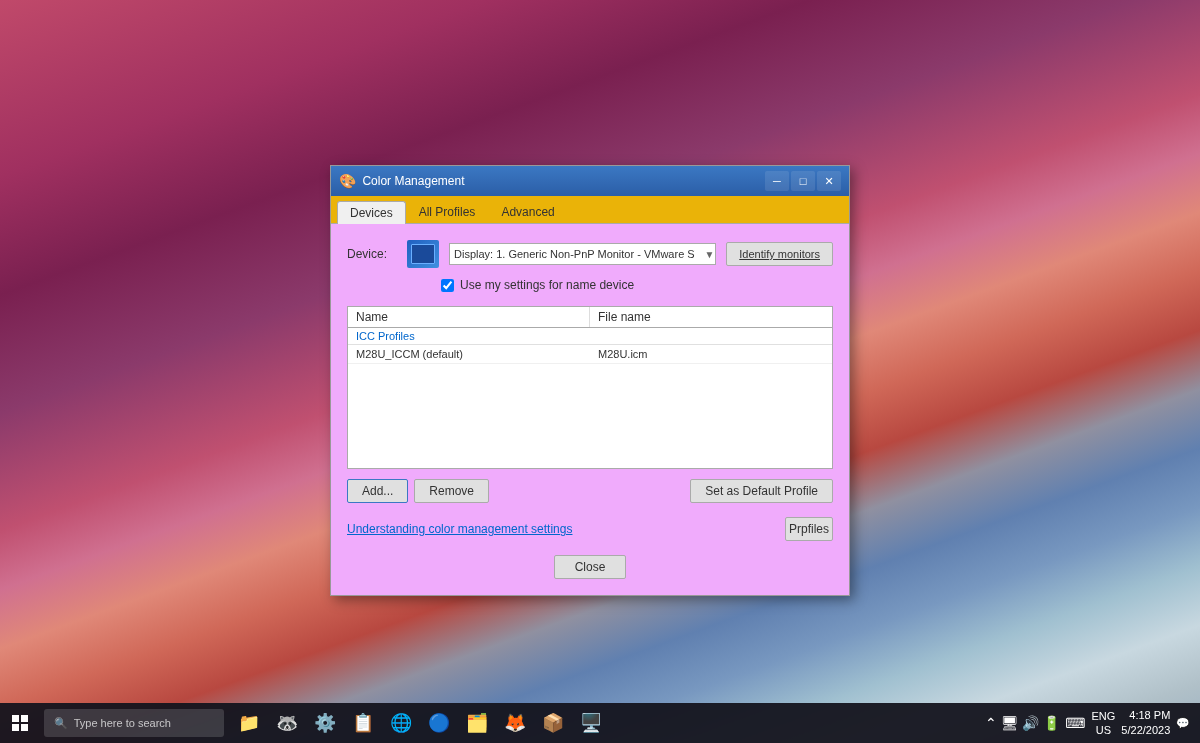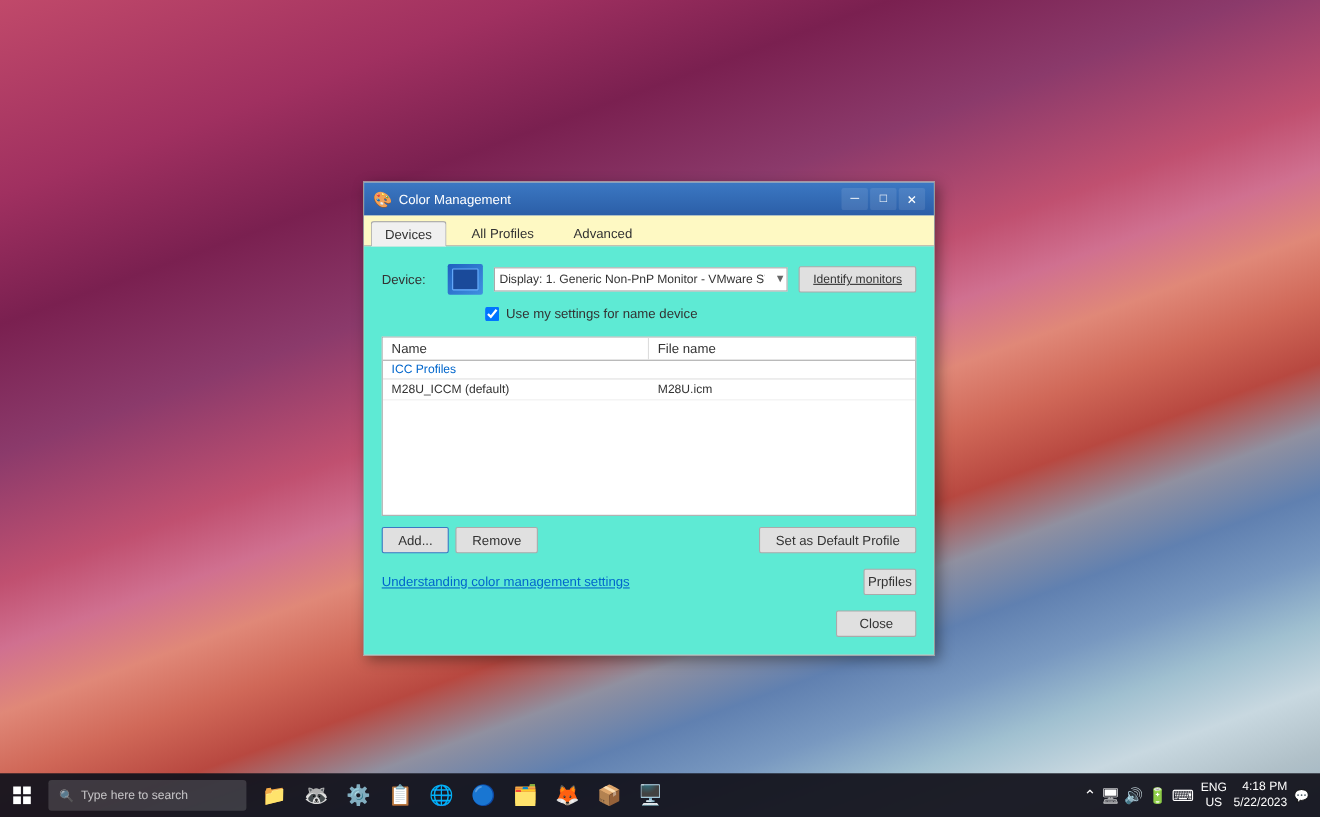--- a/index.html
+++ b/index.html
@@ -176,24 +176,24 @@
       cursor: pointer;
       display: flex;
       align-items: center;
       justify-content: center;
       border-radius: 2px;
     }
 
     
     .tab-bar {
       display: flex;
-      background: #fef9c3;
+      background: #eab308;
       border-bottom: 1px solid #aaa;
       padding: 4px 6px 0;
-      gap: 10px;
+      gap: 0;
     }
 
     .tab {
       padding: 4px 12px;
       font-size: 12px;
       cursor: pointer;
       border: 1px solid transparent;
       border-bottom: none;
       border-radius: 3px 3px 0 0;
       color: #333;
@@ -204,21 +204,21 @@
       background: #f0f0f0;
       border-color: #aaa;
       border-bottom-color: #f0f0f0;
       position: relative;
       bottom: -1px;
     }
 
     
     .dialog-content {
       padding: 16px;
-      background: #5eead4;
+      background: #f0abfc;
     }
 
     
     .device-row {
       display: flex;
       align-items: center;
       margin-bottom: 10px;
       gap: 10px;
     }
 
@@ -408,21 +408,21 @@
       border: 1px solid #aaa;
       border-radius: 2px;
       font-size: 12px;
       cursor: pointer;
       color: #333;
     }
 
     
     .close-row {
       display: flex;
-      justify-content: flex-end;
+      justify-content: center;
     }
 
     .close-dialog-btn {
       height: 24px;
       padding: 0 20px;
       background: #e0e0e0;
       border: 1px solid #aaa;
       border-radius: 2px;
       font-size: 12px;
       cursor: pointer;

